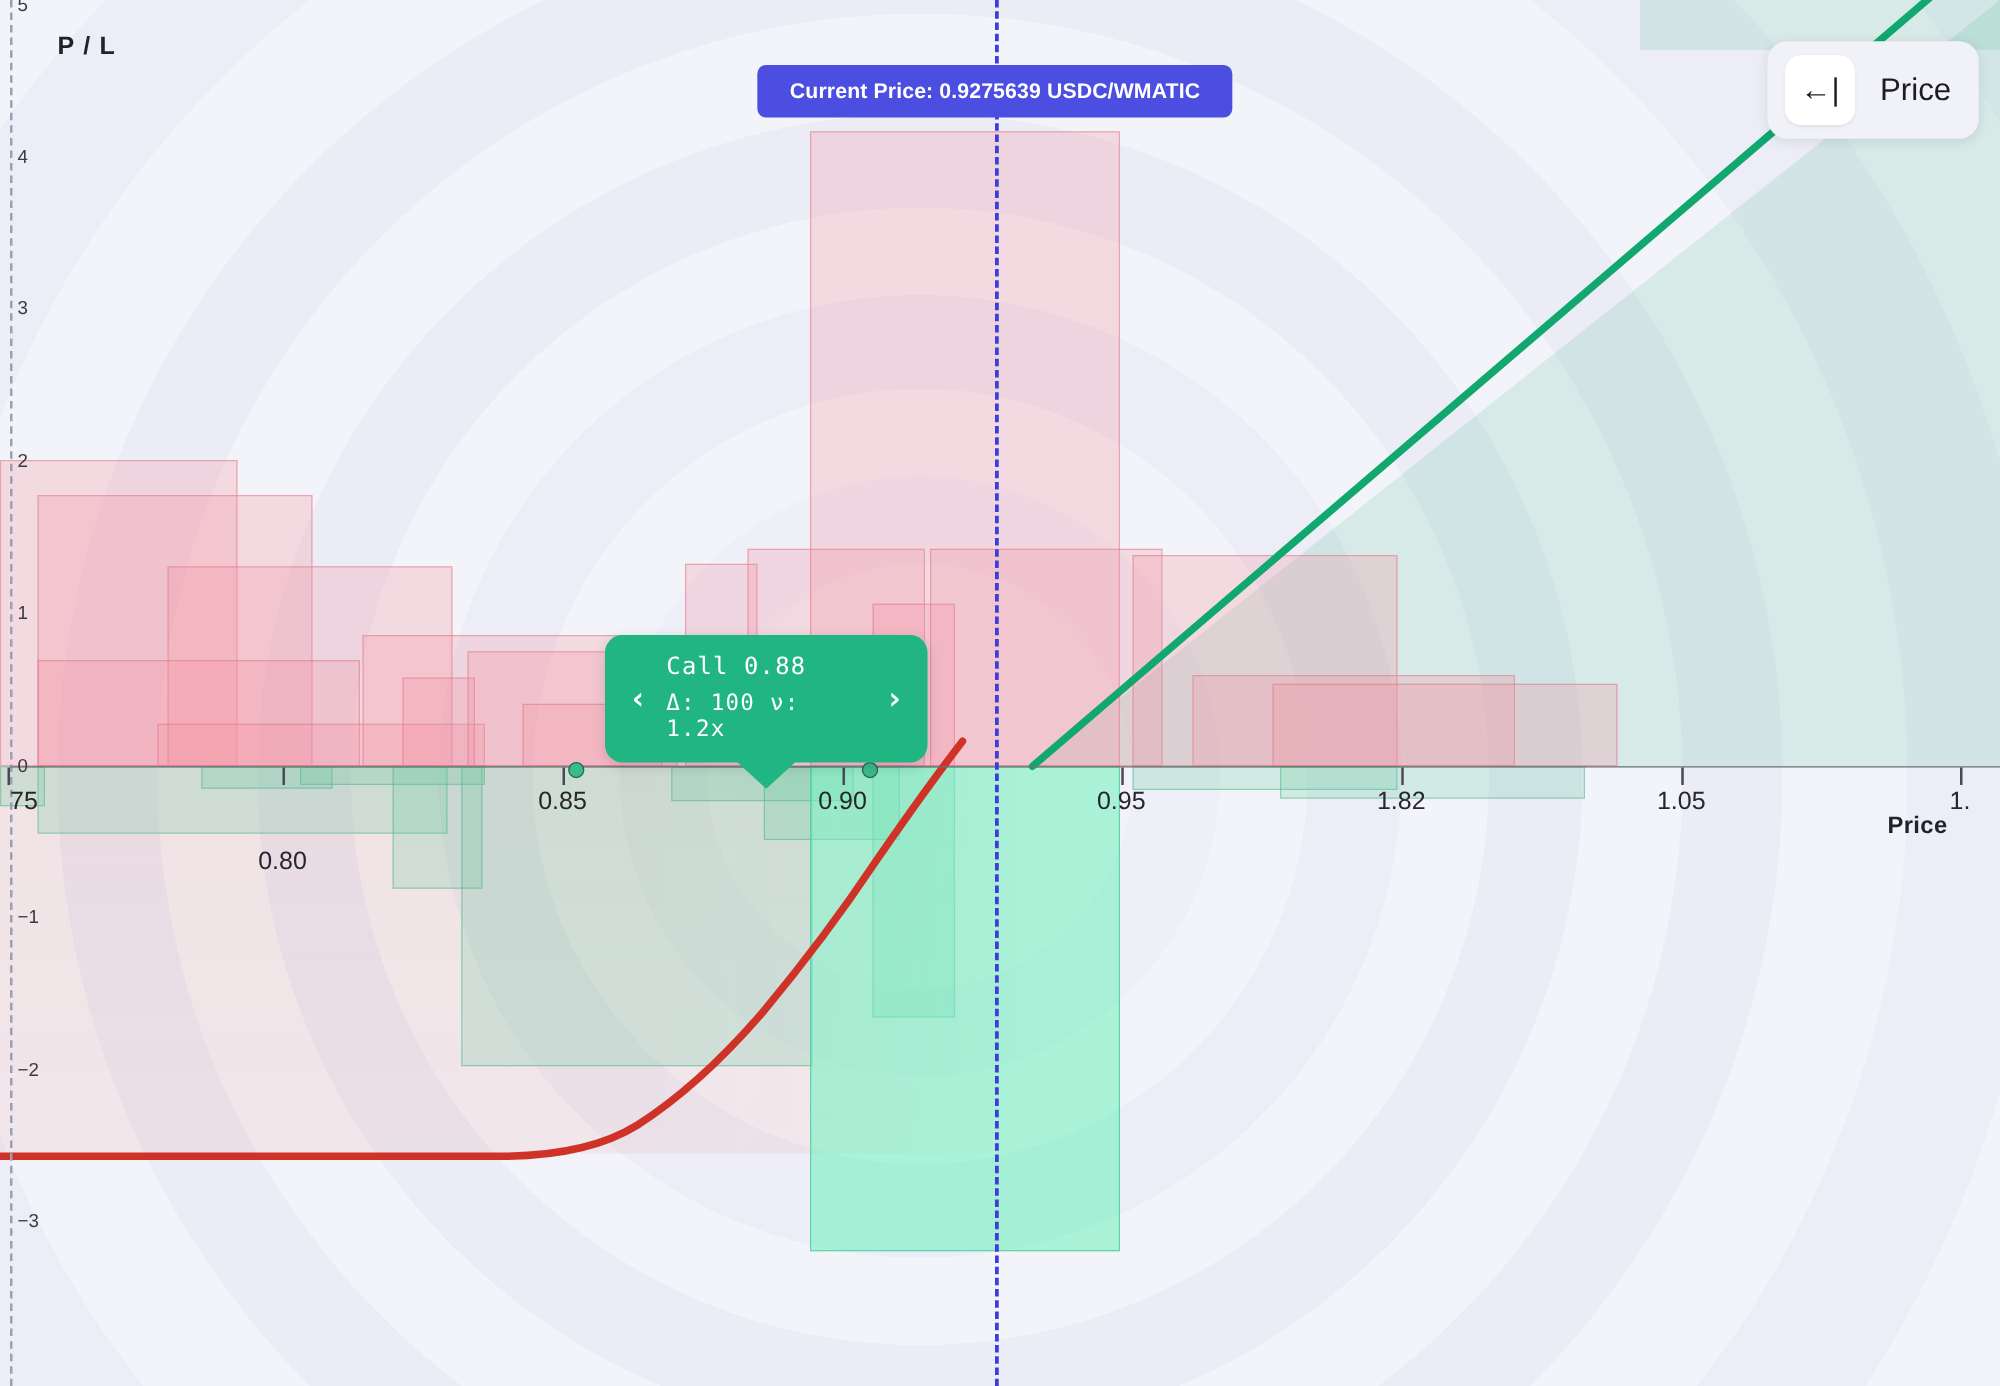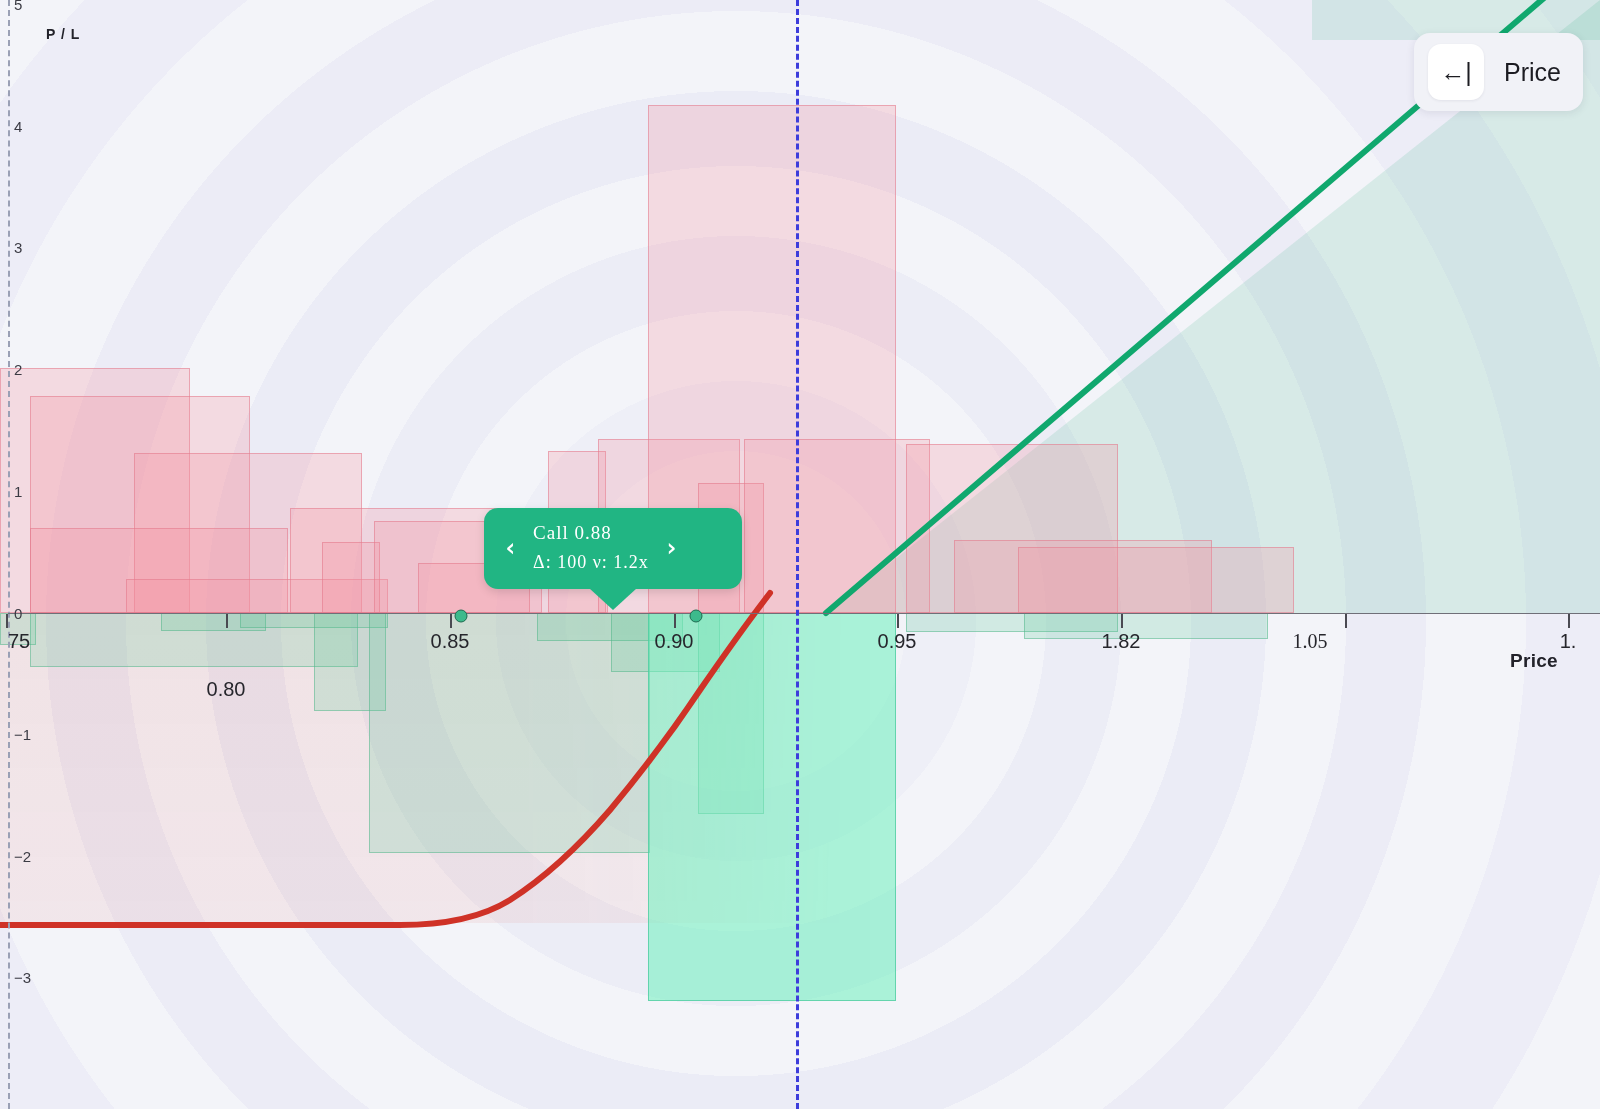--- a/index.html
+++ b/index.html
@@ -73,21 +73,21 @@
     border-left: 2px solid #4a4a52;
   }
   .xtick-label {
     position: absolute; top: 631px;
     font-size: 20px; color: #26262c; line-height: 1;
     transform: translateX(-50%);
     white-space: nowrap;
   }
   .axis-title-y {
     position: absolute; left: 46px; top: 26px;
-    font-size: 14px; font-weight: bold; color: #22222a;
+    font-size: 20px; font-weight: bold; color: #22222a;
     letter-spacing: 1px;
   }
   .axis-title-x {
     position: absolute; left: 1510px; top: 650px;
     font-size: 19px; font-weight: bold; color: #22222a;
     letter-spacing: .3px;
   }
   
   .rect {
     position: absolute;
@@ -132,21 +132,21 @@
     color: #ffffff;
     font-family: "DejaVu Sans Mono", "Liberation Mono", monospace;
     box-shadow: 0 3px 10px rgba(0,0,0,.13);
   }
   .leg-tip .arrow-btn {
     font-size: 25px; font-weight: bold; line-height: 1;
     padding: 0 9px;
     cursor: pointer;
     user-select: none;
   }
-  .leg-tip .tip-body { padding: 0 6px; text-align: left; font-family: Liberation Serif, serif; }
+  .leg-tip .tip-body { padding: 0 6px; text-align: left; }
   .leg-tip .tip-title { font-size: 19px; letter-spacing: 1px; margin-bottom: 8px; }
   .leg-tip .tip-greeks { font-size: 18px; letter-spacing: 1px; }
   .leg-tip .tail {
     position: absolute;
     left: 50%; bottom: -21px; transform: translateX(-50%);
     width: 0; height: 0;
     border-left: 24px solid transparent;
     border-right: 24px solid transparent;
     border-top: 22px solid #21b583;
   }
@@ -245,27 +245,28 @@
   <div class="xtick-mark" style="left:1121px;"></div>
   <div class="xtick-mark" style="left:1345px;"></div>
   <div class="xtick-mark" style="left:1568px;"></div>
 
   <div class="xtick-label" style="left:8px; transform:none;">75</div>
   <div class="xtick-label" style="left:226px;margin-top:48px;">0.80</div>
   <div class="xtick-label" style="left:450px;">0.85</div>
   <div class="xtick-label" style="left:674px;">0.90</div>
   <div class="xtick-label" style="left:897px;">0.95</div>
   <div class="xtick-label" style="left:1121px;">1.82</div>
-  <div class="xtick-label" style="left:1310px;font-family:Liberation Serif, serif;">1.05</div>
+  <div class="xtick-label" style="left:1345px;">1.05</div>
   <div class="xtick-label" style="left:1568px;">1.</div>
 
   <div class="dot" style="left:461px; top:616px;"></div>
   <div class="dot" style="left:696px; top:616px;"></div>
 
   <div class="price-line" style="left:796px;"></div>
+  <div class="price-badge" style="left:796px; top:52px;">Current Price: 0.9275639 USDC/WMATIC</div>
 
   <div class="leg-tip" style="left:484px; top:508px; width:238px;">
     <div class="arrow-btn">‹</div>
     <div class="tip-body">
       <div class="tip-title">Call 0.88</div>
       <div class="tip-greeks">Δ: 100  ν: 1.2x</div>
     </div>
     <div class="arrow-btn">›</div>
     <div class="tail"></div>
   </div>

